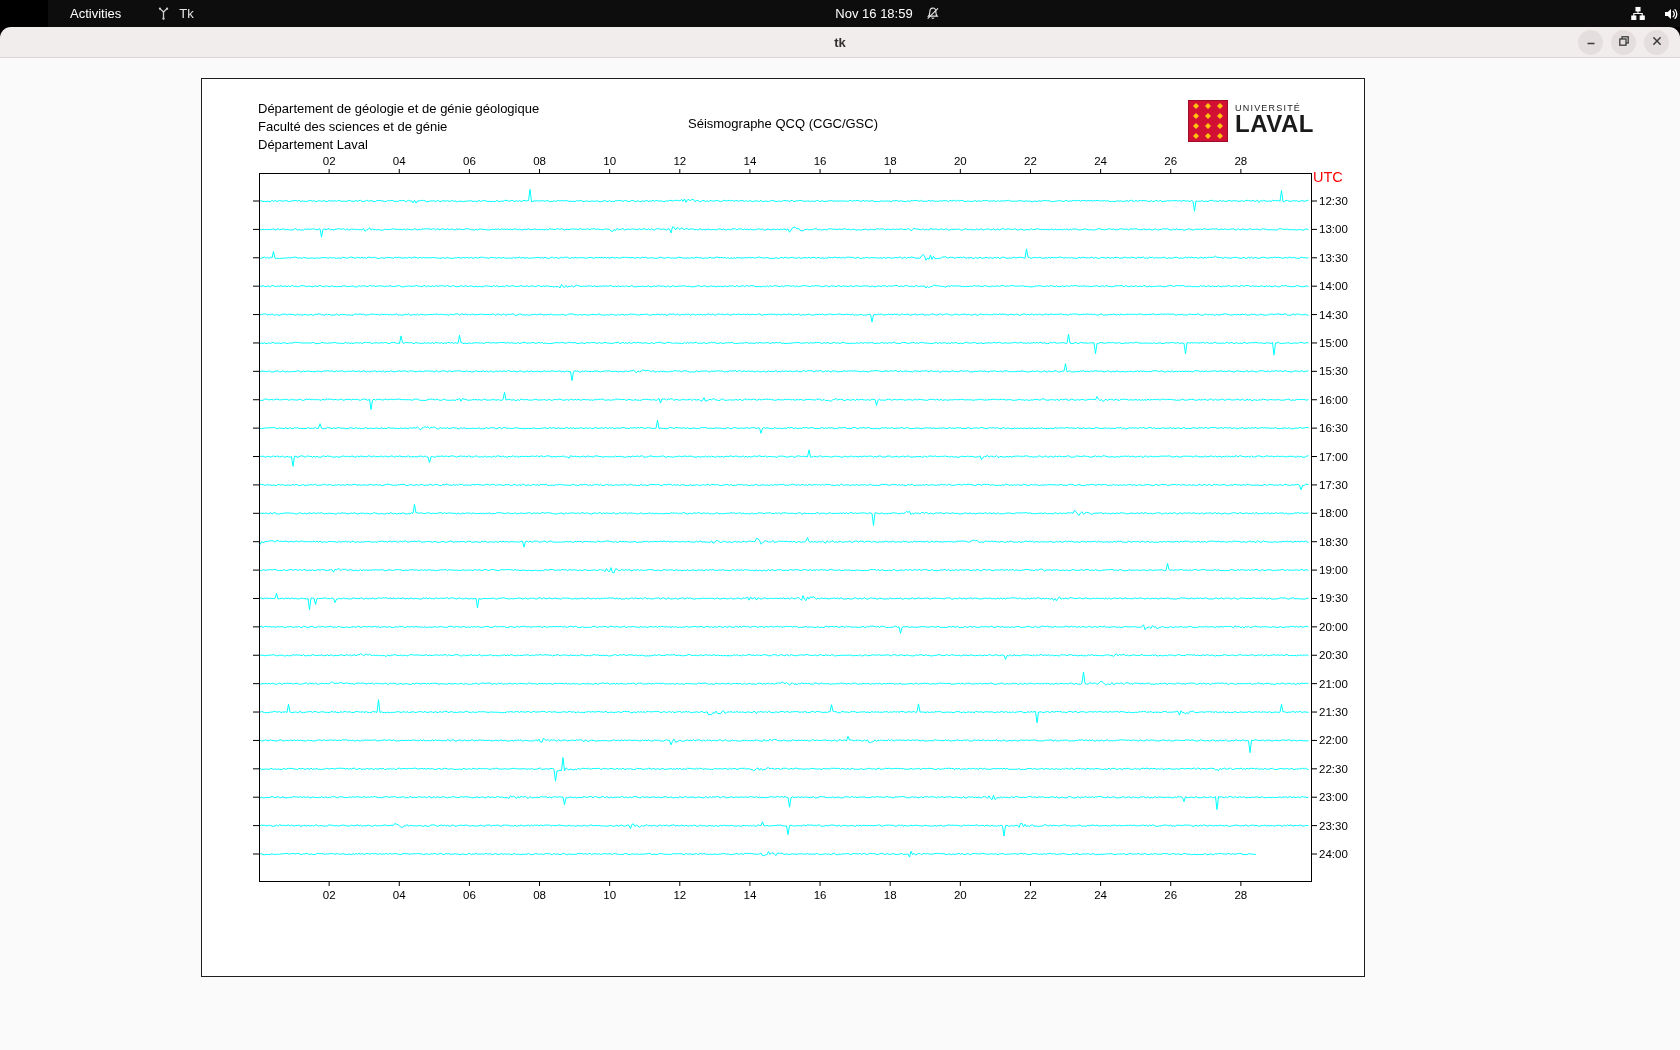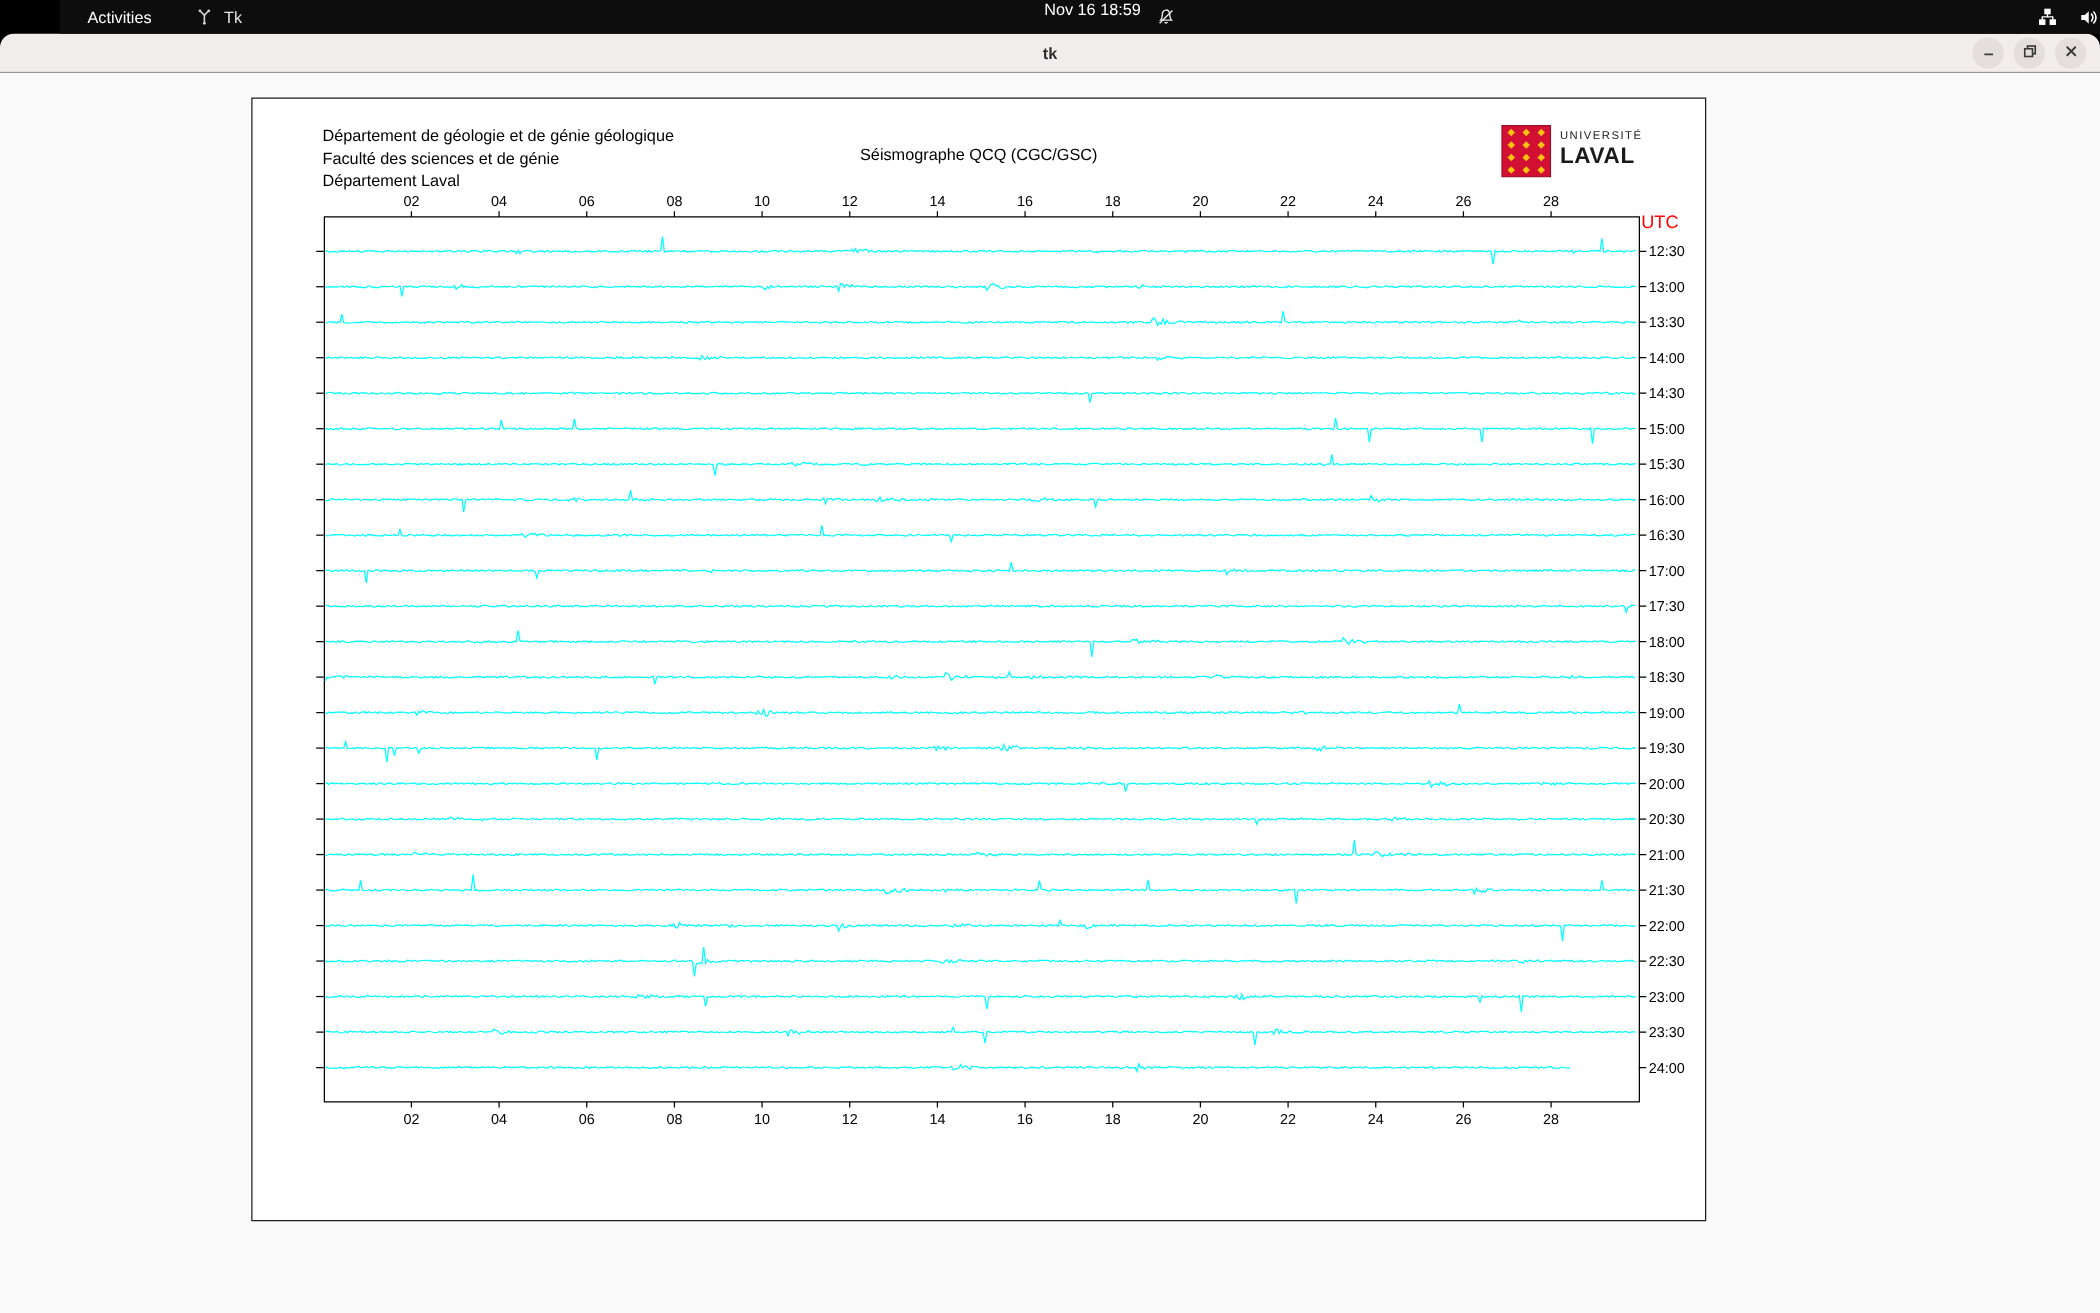--- a/index.html
+++ b/index.html
@@ -4,41 +4,41 @@
 <style>
   * { margin:0; padding:0; box-sizing:border-box; }
   html,body { width:1680px; height:1050px; }
   body { font-family:"Liberation Sans","DejaVu Sans",sans-serif; background:#000; overflow:hidden; position:relative; }
 
   
   .topbar { position:absolute; top:0; left:0; width:1680px; height:27px; background:#0d0d0d; color:#fff; display:flex; align-items:center; font-size:13px; z-index:30;margin-left:48px; }
   .tb-left { display:flex; align-items:center; gap:26px; padding-left:13px; }
   .tb-btn { background:transparent; border:none; color:#fff; font:inherit; padding:2px 9px; border-radius:13px; cursor:default; }
   .tb-app { display:flex; align-items:center; gap:8px; color:#e6e6e6; }
-  .tb-center { position:absolute; left:50%; top:0; height:27px; transform:translateX(-50%); display:flex; gap:13px; cursor:default; }
+  .tb-center { position:absolute; left:50%; top:0; height:27px; transform:translateX(-50%); display:flex; align-items:center; gap:13px; cursor:default; }
   .tb-right { margin-left:auto; display:flex; align-items:center; gap:17px; padding-right:17px; cursor:default; }
   .tb-ico { display:flex; align-items:center; }
 
   
   .titlebar { position:absolute; top:27px; left:0; width:1680px; height:31px; background:#f1edec; border-radius:11px 11px 0 0; display:flex; align-items:center; justify-content:center; border-bottom:1px solid #dbd6d5; z-index:20; }
   .win-title { font-weight:bold; font-size:13px; color:#322d30; }
   .win-controls { position:absolute; right:11px; top:3px; display:flex; gap:8px; }
   .wc-btn { width:25px; height:25px; border-radius:50%; background:#e4dfde; border:none; display:flex; align-items:center; justify-content:center; padding:0; cursor:default; }
 
   
   .content { position:absolute; top:58px; left:0; width:1680px; height:992px; background:#fbfafa; z-index:10; }
   .tkcanvas { position:absolute; left:201px; top:20px; width:1164px; height:899px; background:#ffffff; border:1px solid #1d1d1d; }
 
   .org { position:absolute; left:56px; top:21px; font-size:13px; line-height:18px; color:#000; }
   .main-title { position:absolute; left:0; top:37px; width:100%; text-align:center; font-size:13px; color:#000; }
 
   .logo { position:absolute; right:50px; top:21px; display:flex; align-items:flex-start; gap:7px;padding-left:36px; }
   .logo-text { display:flex; flex-direction:column; padding-top:3px; }
   .logo-univ { font-size:9px; letter-spacing:1.2px; color:#1a1a1a; }
-  .logo-laval { font-size:18px; font-weight:bold; letter-spacing:0.5px; color:#1a1a1a; line-height:22px; }
+  .logo-laval { font-size:24px; font-weight:bold; letter-spacing:0.5px; color:#1a1a1a; line-height:22px; }
 
   #plot { position:absolute; left:0; top:0; }
   .xlabel { position:absolute; left:0; top:841px; width:100%; text-align:center; font-size:15px; color:#000; }
 </style>
 </head>
 <body>
 
 <div class="topbar">
   <div class="tb-left">
     <button class="tb-btn">Activities</button>

